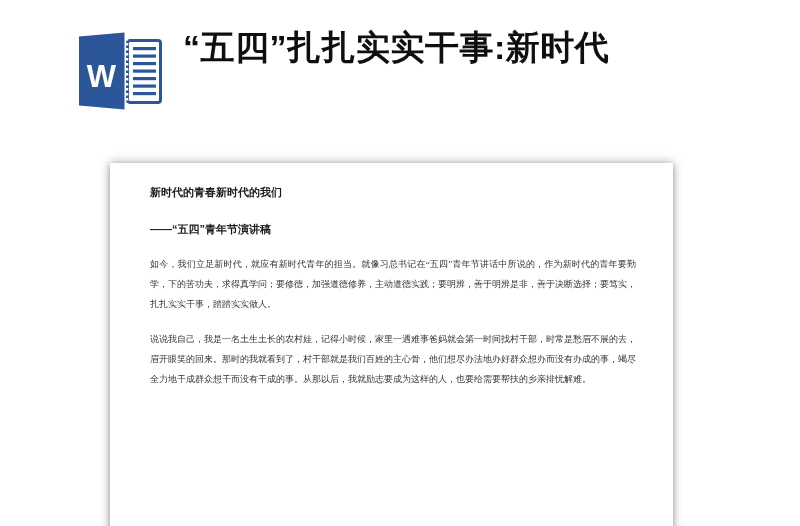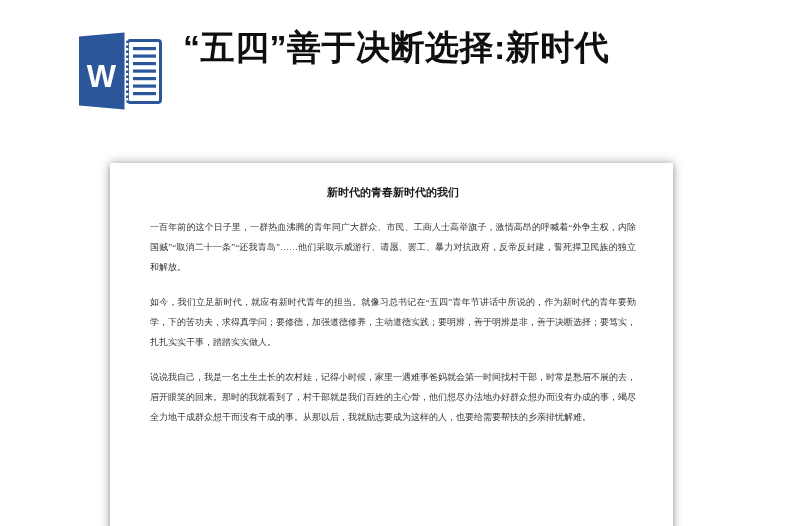--- a/index.html
+++ b/index.html
@@ -49,21 +49,21 @@
     left: 110px;
     top: 163px;
     width: 563px;
     height: 500px;
     background: #ffffff;
     box-shadow: 0 0 10px rgba(0,0,0,0.35), 0 2px 5px rgba(0,0,0,0.18);
     box-sizing: border-box;
     padding: 19px 37px 0 40px;
   }
   .doc-title, .doc-subtitle {
-    text-align: center;
+    text-align: left;
     font-size: 11px;
     font-weight: 700;
     line-height: 20px;
     color: #1a1a1a;
     font-family: "Liberation Sans", sans-serif;
   }
   .doc-subtitle { margin-top: 17px; }
   .doc-para {
     margin: 15px 0 0 0;
     font-size: 9px;
@@ -93,31 +93,31 @@
         <rect x="54" y="60" width="23" height="3.2"></rect>
       </g>
 
       <line x1="48" y1="6" x2="48" y2="72" stroke="#ffffff" stroke-width="2.5" stroke-dasharray="2.5,2.5"></line>
 
       <polygon points="0,4.5 45.5,0.5 45.5,77.5 0,73.5" fill="#2b579a"></polygon>
       <text x="22.5" y="55" text-anchor="middle" font-family="Liberation Sans, sans-serif" font-size="31" font-weight="bold" fill="#ffffff">W</text>
     </svg>
 
     <div class="header-title">
-      <div class="t-line">“五四”善于决断选择:新时代</div>
+      <div class="t-line">“五四”扎扎实实干事:新时代</div>
     </div>
 
   </div>
 
   <div class="doc-page">
 
     <div class="doc-title">新时代的青春新时代的我们</div>
 
+    <div class="doc-subtitle">——“五四”青年节演讲稿</div>
 
-    <p class="doc-para">一百年前的这个日子里，一群热血沸腾的青年同广大群众、市民、工商人士高举旗子，激情高昂的呼喊着“外争主权，内除国贼”“取消二十一条”“还我青岛”……他们采取示威游行、请愿、罢工、暴力对抗政府，反帝反封建，誓死捍卫民族的独立和解放。</p>
 
 
     <p class="doc-para">如今，我们立足新时代，就应有新时代青年的担当。就像习总书记在“五四”青年节讲话中所说的，作为新时代的青年要勤学，下的苦功夫，求得真学问；要修德，加强道德修养，主动道德实践；要明辨，善于明辨是非，善于决断选择；要笃实，扎扎实实干事，踏踏实实做人。</p>
 
     <p class="doc-para">说说我自己，我是一名土生土长的农村娃，记得小时候，家里一遇难事爸妈就会第一时间找村干部，时常是愁眉不展的去，眉开眼笑的回来。那时的我就看到了，村干部就是我们百姓的主心骨，他们想尽办法地办好群众想办而没有办成的事，竭尽全力地干成群众想干而没有干成的事。从那以后，我就励志要成为这样的人，也要给需要帮扶的乡亲排忧解难。</p>
 
   </div>
 
 </div>
 

